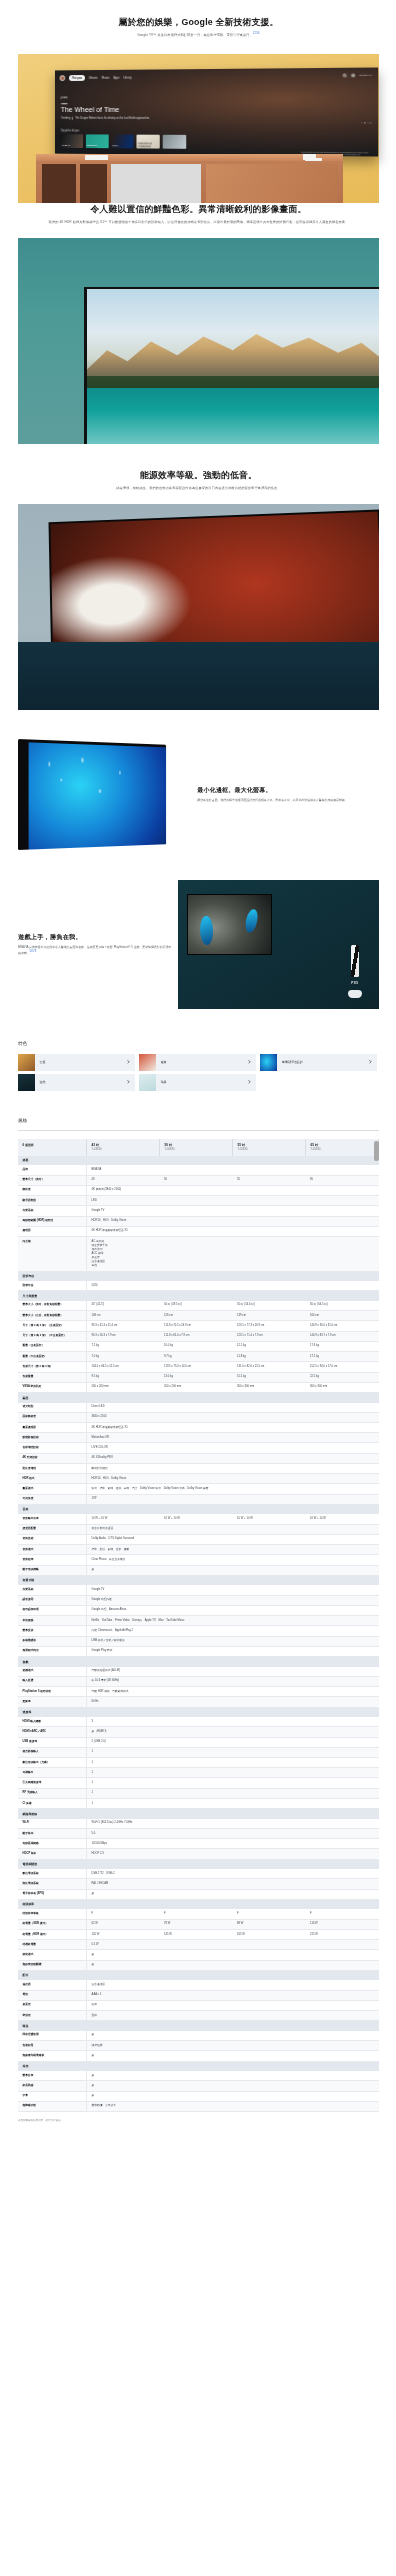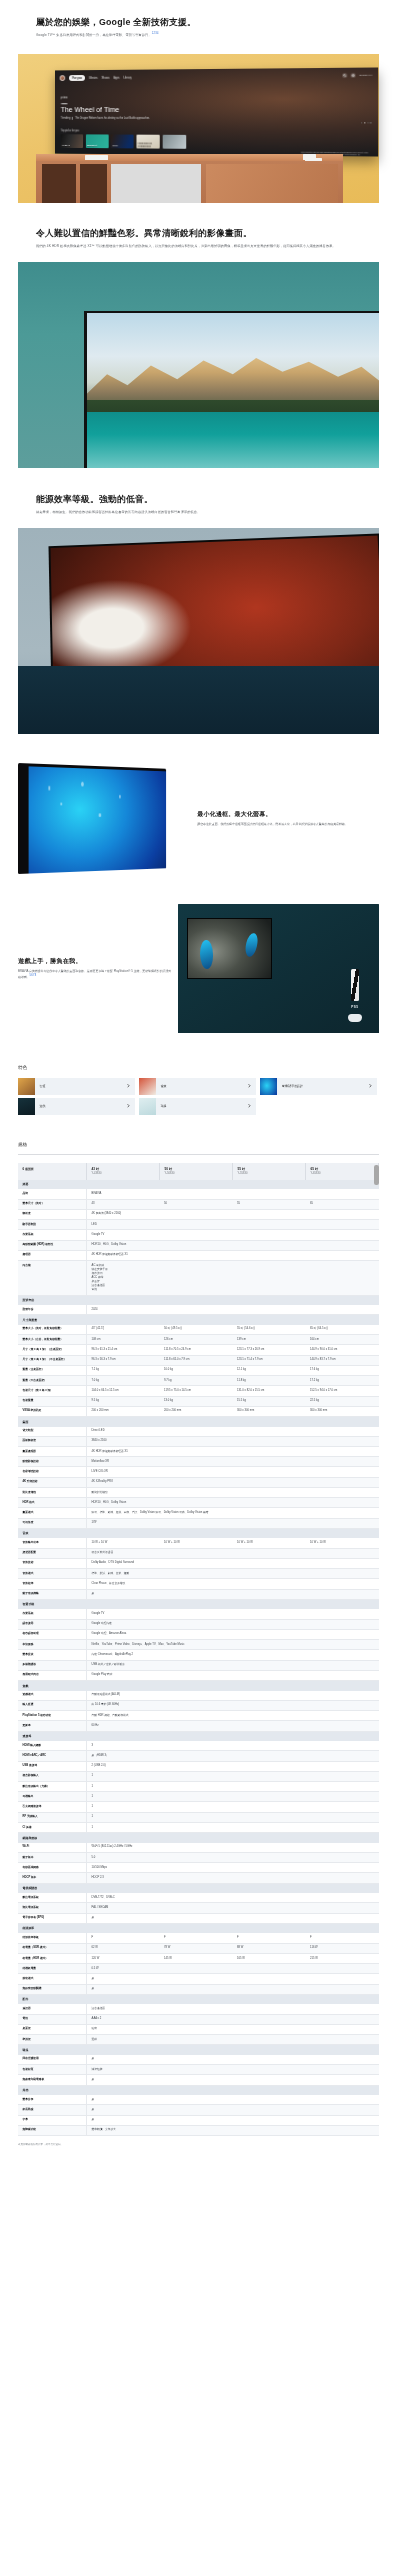--- a/index.html
+++ b/index.html
@@ -8,21 +8,21 @@
   body {
     width: 397px;
     background: #ffffff;
     font-family: "Liberation Sans", "DejaVu Sans", sans-serif;
     color: #1a1a1a;
     font-size: 5.7px;
     line-height: 1.5;
   }
 
   
-  .hero-copy { text-align: left; padding: 0 36px; }
+  .hero-copy { text-align: center; padding: 0 36px; }
   .hero-copy h2 {
     font-size: 8.8px; font-weight: 700; letter-spacing: 0.2px;
     color: #1a1a1a; line-height: 1.4;
   }
   .hero-copy p {
     margin-top: 4.6px; font-size: 3.2px; color: #5f6368; line-height: 1.75;
     letter-spacing: 0.1px;
   }
   sup.fn { color: #2b6bd4; font-size: 2.6px; vertical-align: super; letter-spacing: 0.3px; }
 
@@ -265,21 +265,21 @@
       <div class="cub c2"></div>
       <div class="door"></div>
       <div class="c3"></div>
       <div class="deco" style="left:49px;top:1px;width:23px;height:4.1px;"></div>
       <div class="deco" style="right:27px;top:0px;width:13.4px;height:5.7px;"></div>
       <div class="deco" style="right:20.6px;top:3.1px;width:17.5px;height:3.6px;"></div>
     </div>
   </div>
 </section>
 
-<section class="hero-copy" style="padding-top:24px;padding-bottom:5.2px;">
+<section class="hero-copy" style="padding-bottom:5.2px;">
   <h2>令人難以置信的鮮豔色彩。異常清晰銳利的影像畫面。</h2>
   <p>我們的 4K HDR 超極真影像處理器 X1™ 可以動態增強十億多種顏色的訊號輸入，以無與倫比的清晰度和對比度，渲染出最鮮明的圖像，精準呈現出真實世界的鮮豔色彩，從而獲得極其令人滿意的觀看效果。</p>
 </section>
 
 <section class="band" style="margin-top:7.2px;">
   <div class="teal-band">
     <div class="land-tv">
       <div class="land">
         <div class="mtn"></div>
         <div class="trees"></div>

